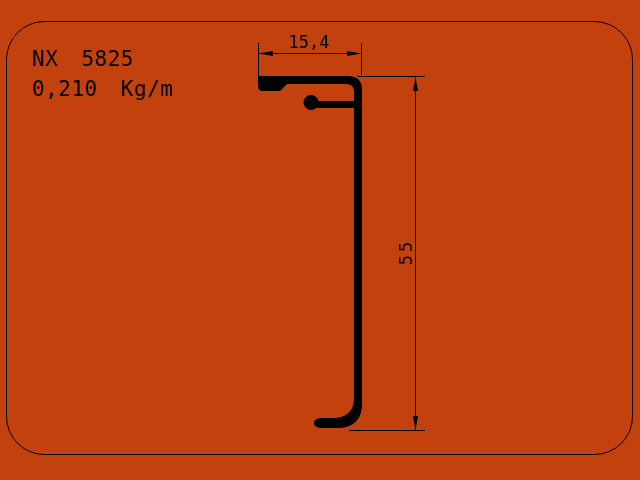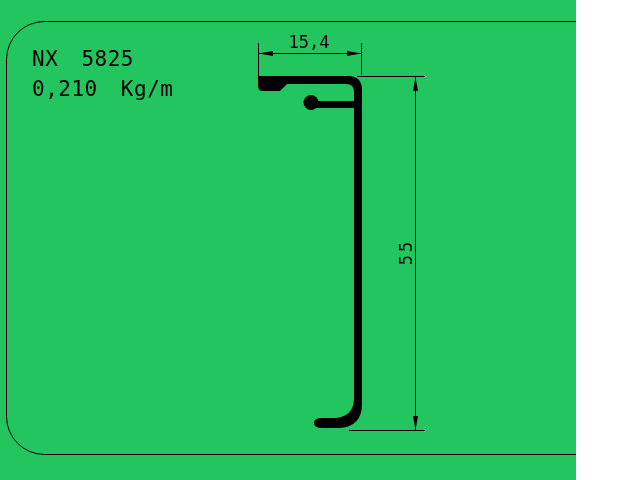--- a/index.html
+++ b/index.html
@@ -2,23 +2,23 @@
 <html><head>
 <meta charset="utf-8">
 <style>
   html, body {
     margin: 0;
     padding: 0;
     background: #ffffff;
   }
   .canvas {
     position: relative;
-    width: 576px;
+    width: 640px;
     height: 480px;
-    background: #22c55e;
+    background: #c2410c;
     overflow: hidden;
     font-family: "DejaVu Sans Mono", monospace;
   }
   svg { display: block; }
   .cad-text {
     font-family: "DejaVu Sans Mono", monospace;
     fill: #000000;
   }
   .title-text {
     font-size: 21px;

